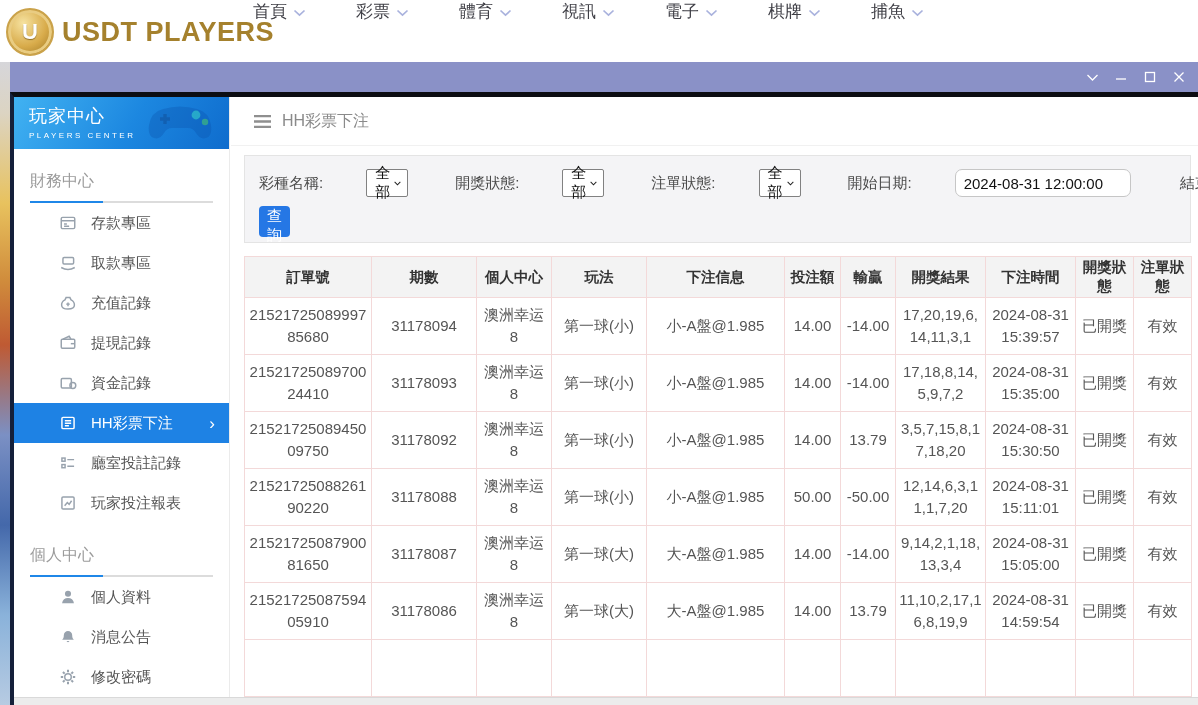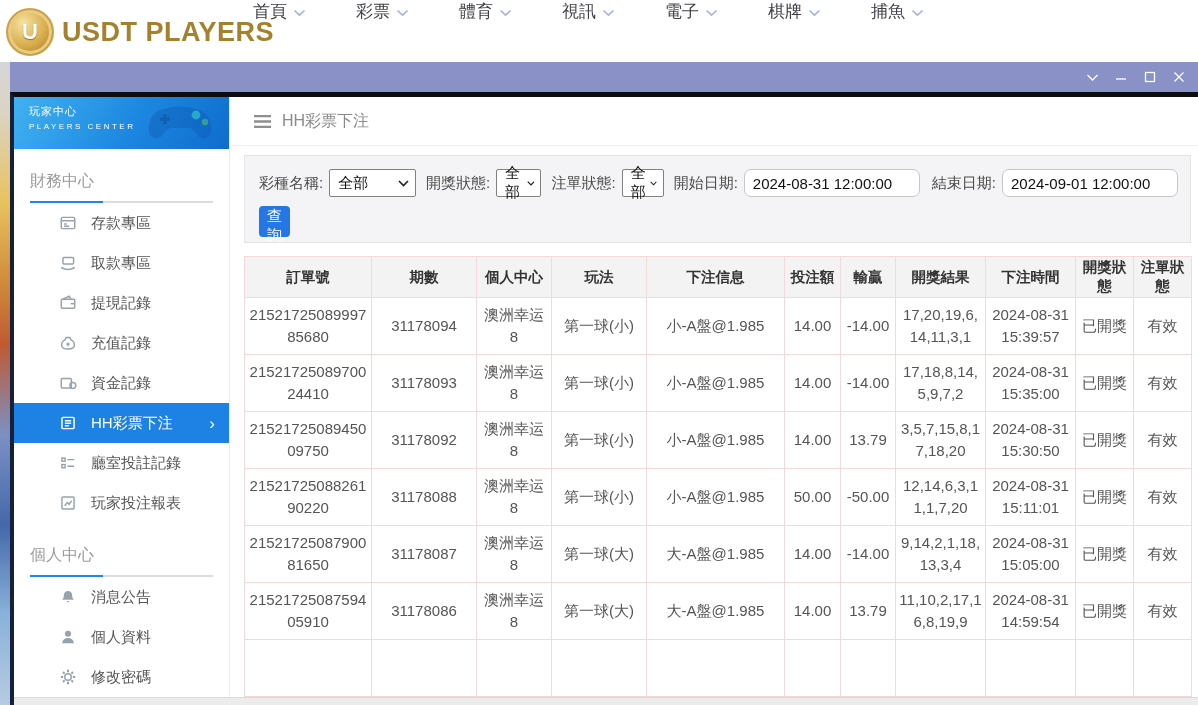--- a/index.html
+++ b/index.html
@@ -30,37 +30,37 @@
   .window{position:absolute;left:10px;top:62px;width:1188px;height:643px;}
   .titlebar{position:absolute;left:0;top:0;width:100%;height:30px;background:#8a91c7;
     display:flex;align-items:center;justify-content:flex-end;gap:15px;padding-right:12px;box-sizing:border-box;}
   .win-btn{width:14px;height:14px;display:flex;align-items:center;justify-content:center;cursor:pointer;}
   .win-body{position:absolute;left:0;top:30px;width:1188px;height:613px;background:#fff;
     border-top:5px solid #0c0d12;border-left:4px solid #15203a;box-sizing:border-box;overflow:hidden;}
   
   .sidebar{position:absolute;left:0;top:0;width:216px;height:100%;background:#fff;border-right:1px solid #ebebeb;box-sizing:border-box;}
   .side-header{position:relative;height:52px;background:linear-gradient(120deg,#41b2f2 0%,#1c87e0 55%,#0f6ccd 100%);
     color:#fff;padding:7px 0 0 15px;box-sizing:border-box;overflow:hidden;}
-  .side-header .t1{font-size:11px;letter-spacing:1px;}
+  .side-header .t1{font-size:18px;letter-spacing:1px;}
   .side-header .t2{font-size:8px;letter-spacing:2.5px;margin-top:3px;}
   .side-gamepad{position:absolute;right:6px;top:4px;opacity:.55;}
   .side-sec-title{color:#9b9b9b;font-size:16px;padding:22px 16px 9px 16px;}
   .side-underline{margin:0 16px;height:2px;background:linear-gradient(to right,#1f87e8 0,#1f87e8 40%,#dcdcdc 40%,#dcdcdc 100%);}
   .side-item{position:relative;height:40px;display:flex;align-items:center;padding-left:45px;gap:14px;
     color:#555;font-size:15px;cursor:pointer;}
   .side-icon{width:18px;height:18px;color:#98a2ad;display:flex;align-items:center;justify-content:center;}
   .side-item.active{background:#1E82E4;color:#fff;}
   .side-item.active .side-icon{color:#fff;}
   .side-arrow{position:absolute;right:14px;font-size:17px;color:#fff;line-height:1;}
   
   .main{position:absolute;left:217px;top:0;width:967px;height:100%;background:#fff;}
   .breadcrumb{height:49px;display:flex;align-items:center;gap:10px;padding-left:22px;border-bottom:1px solid #f1f1f1;box-sizing:border-box;}
   .breadcrumb .bc-title{font-size:16px;color:#8a8a8a;}
   .filter-panel{margin:9px 0 0 13px;width:947px;height:88px;background:#f4f4f6;border:1px solid #e4e4e4;box-sizing:border-box;}
-  .filter-row1{display:flex;align-items:center;padding:13px 0 0 14px;}
+  .filter-row1{display:flex;align-items:center;padding:13px 0 0 14px;gap:37px;}
   .f-label{font-size:15px;color:#4a4a4a;margin-right:6px;white-space:nowrap;}
   .f-select{height:28px;background:#fff;border:1px solid #818181;border-radius:2px;
     display:flex;align-items:center;justify-content:space-between;padding:0 6px 0 8px;box-sizing:border-box;
     font-size:15px;color:#111;margin-right:10px;cursor:pointer;}
   .f-input{height:28px;background:#fff;border:1px solid #c6c6c6;border-radius:7px;
     font-size:15px;color:#111;padding:0 8px;box-sizing:border-box;margin-right:12px;
     font-family:"Liberation Sans","DejaVu Sans",sans-serif;}
   .filter-row2{padding:9px 0 0 14px;}
   .search-btn{width:31px;height:31px;background:#2577e5;color:#fff;border:none;border-radius:4px;
     font-size:15px;cursor:pointer;font-family:inherit;}
@@ -185,39 +185,39 @@
               <svg width="18" height="18" viewBox="0 0 16 16" fill="none" stroke="currentColor" stroke-width="1.3">
                 <rect x="3.5" y="3.2" width="9.5" height="5.6" rx="1"></rect>
                 <path d="M2 12 q6 3.6 12 0"></path>
               </svg>
             </span>
             <span class="side-label">取款專區</span>
           </div>
           <div class="side-item">
             <span class="side-icon">
               <svg width="18" height="18" viewBox="0 0 16 16" fill="none" stroke="currentColor" stroke-width="1.3">
+                <path d="M6.3 3.2h3.4l1 2c2 1 3 2.8 3 4.6 0 2.4-2.1 3.6-5.7 3.6S2.3 12.2 2.3 9.8c0-1.8 1-3.6 3-4.6l1-2z"></path>
+                <path d="M8 7.5v3.4 M6.4 9h3.2"></path>
+              </svg>
+            </span>
+            <span class="side-label">充值記錄</span>
+          </div>
+          <div class="side-item">
+            <span class="side-icon">
+              <svg width="18" height="18" viewBox="0 0 16 16" fill="none" stroke="currentColor" stroke-width="1.3">
                 <rect x="2" y="4.6" width="12" height="8" rx="1"></rect>
                 <path d="M3.5 4.6 L9 2l1.6 2.6"></path>
                 <path d="M10.5 8.6h3.5"></path>
               </svg>
             </span>
             <span class="side-label">提現記錄</span>
           </div>
           <div class="side-item">
             <span class="side-icon">
               <svg width="18" height="18" viewBox="0 0 16 16" fill="none" stroke="currentColor" stroke-width="1.3">
-                <path d="M6.3 3.2h3.4l1 2c2 1 3 2.8 3 4.6 0 2.4-2.1 3.6-5.7 3.6S2.3 12.2 2.3 9.8c0-1.8 1-3.6 3-4.6l1-2z"></path>
-                <path d="M8 7.5v3.4 M6.4 9h3.2"></path>
-              </svg>
-            </span>
-            <span class="side-label">充值記錄</span>
-          </div>
-          <div class="side-item">
-            <span class="side-icon">
-              <svg width="18" height="18" viewBox="0 0 16 16" fill="none" stroke="currentColor" stroke-width="1.3">
                 <rect x="2" y="4" width="9" height="8.4" rx="1"></rect>
                 <circle cx="12.3" cy="10.2" r="2.6"></circle>
               </svg>
             </span>
             <span class="side-label">資金記錄</span>
           </div>
           <div class="side-item active">
             <span class="side-icon">
               <svg width="18" height="18" viewBox="0 0 16 16" fill="none" stroke="currentColor" stroke-width="1.3">
                 <rect x="2.6" y="3" width="10.8" height="10" rx="1"></rect>
@@ -244,34 +244,34 @@
                 <polyline points="5,10.4 7.4,7.6 9,9.2 11.2,6"></polyline>
               </svg>
             </span>
             <span class="side-label">玩家投注報表</span>
           </div>
           <div class="side-sec-title">個人中心</div>
           <div class="side-underline"></div>
           <div class="side-item">
             <span class="side-icon">
               <svg width="18" height="18" viewBox="0 0 16 16" fill="currentColor">
+                <circle cx="8" cy="5.1" r="2.7"></circle>
+                <path d="M2.7 13.5c.4-3.1 2.5-4.7 5.3-4.7s4.9 1.6 5.3 4.7z"></path>
+              </svg>
+            </span>
+            <span class="side-label">個人資料</span>
+          </div>
+          <div class="side-item">
+            <span class="side-icon">
+              <svg width="18" height="18" viewBox="0 0 16 16" fill="currentColor">
                 <path d="M8 2.6a3.7 3.7 0 0 1 3.7 3.7c0 2.7.8 3.4 1.5 4.1H2.8c.7-.7 1.5-1.4 1.5-4.1A3.7 3.7 0 0 1 8 2.6z"></path>
                 <path d="M6.7 11.6a1.35 1.35 0 0 0 2.6 0z"></path>
               </svg>
             </span>
             <span class="side-label">消息公告</span>
-          </div>
-          <div class="side-item">
-            <span class="side-icon">
-              <svg width="18" height="18" viewBox="0 0 16 16" fill="currentColor">
-                <circle cx="8" cy="5.1" r="2.7"></circle>
-                <path d="M2.7 13.5c.4-3.1 2.5-4.7 5.3-4.7s4.9 1.6 5.3 4.7z"></path>
-              </svg>
-            </span>
-            <span class="side-label">個人資料</span>
           </div>
           <div class="side-item">
             <span class="side-icon">
               <svg width="18" height="18" viewBox="0 0 16 16" fill="none" stroke="currentColor" stroke-width="1.3">
                 <circle cx="8" cy="8" r="2.9"></circle>
                 <path stroke-width="1.8" d="M8 1.6v2.1 M8 12.3v2.1 M1.6 8h2.1 M12.3 8h2.1 M3.5 3.5l1.5 1.5 M11 11l1.5 1.5 M12.5 3.5L11 5 M5 11l-1.5 1.5"></path>
               </svg>
             </span>
             <span class="side-label">修改密碼</span>
           </div>

